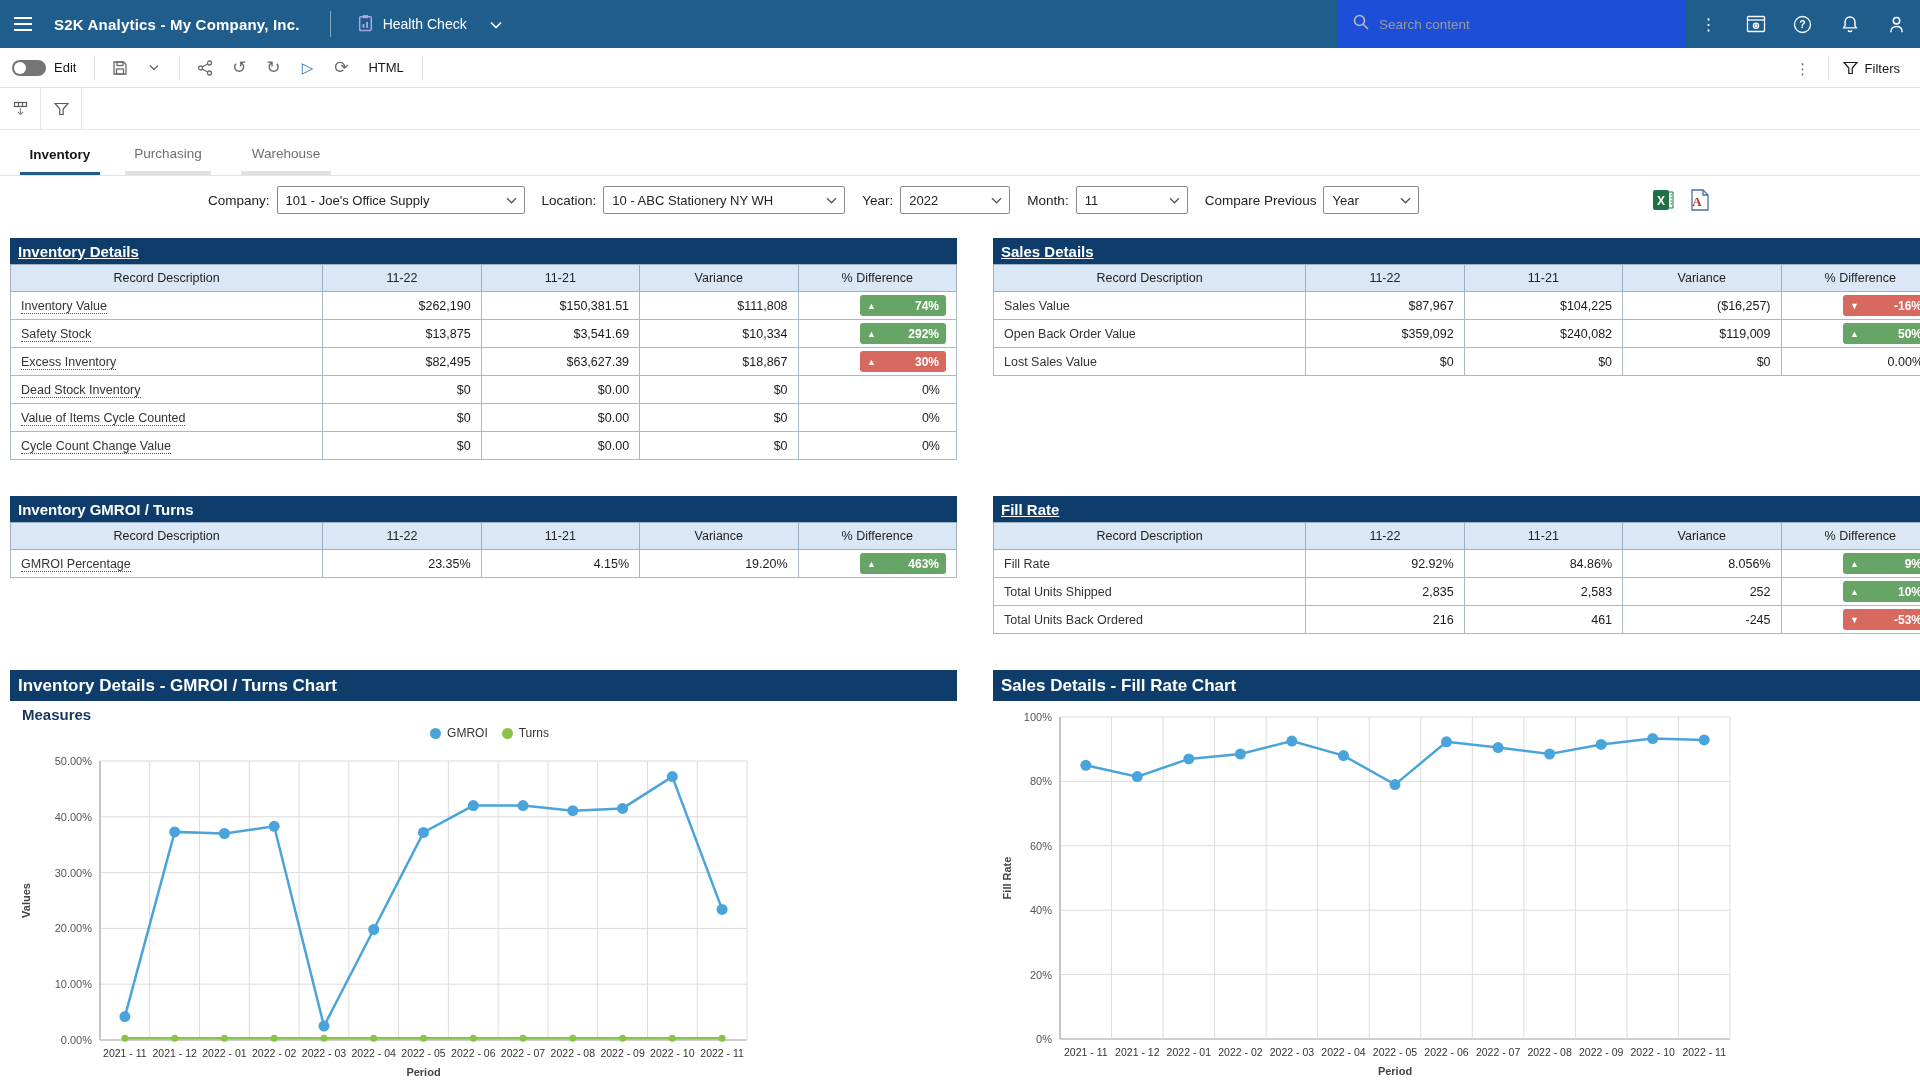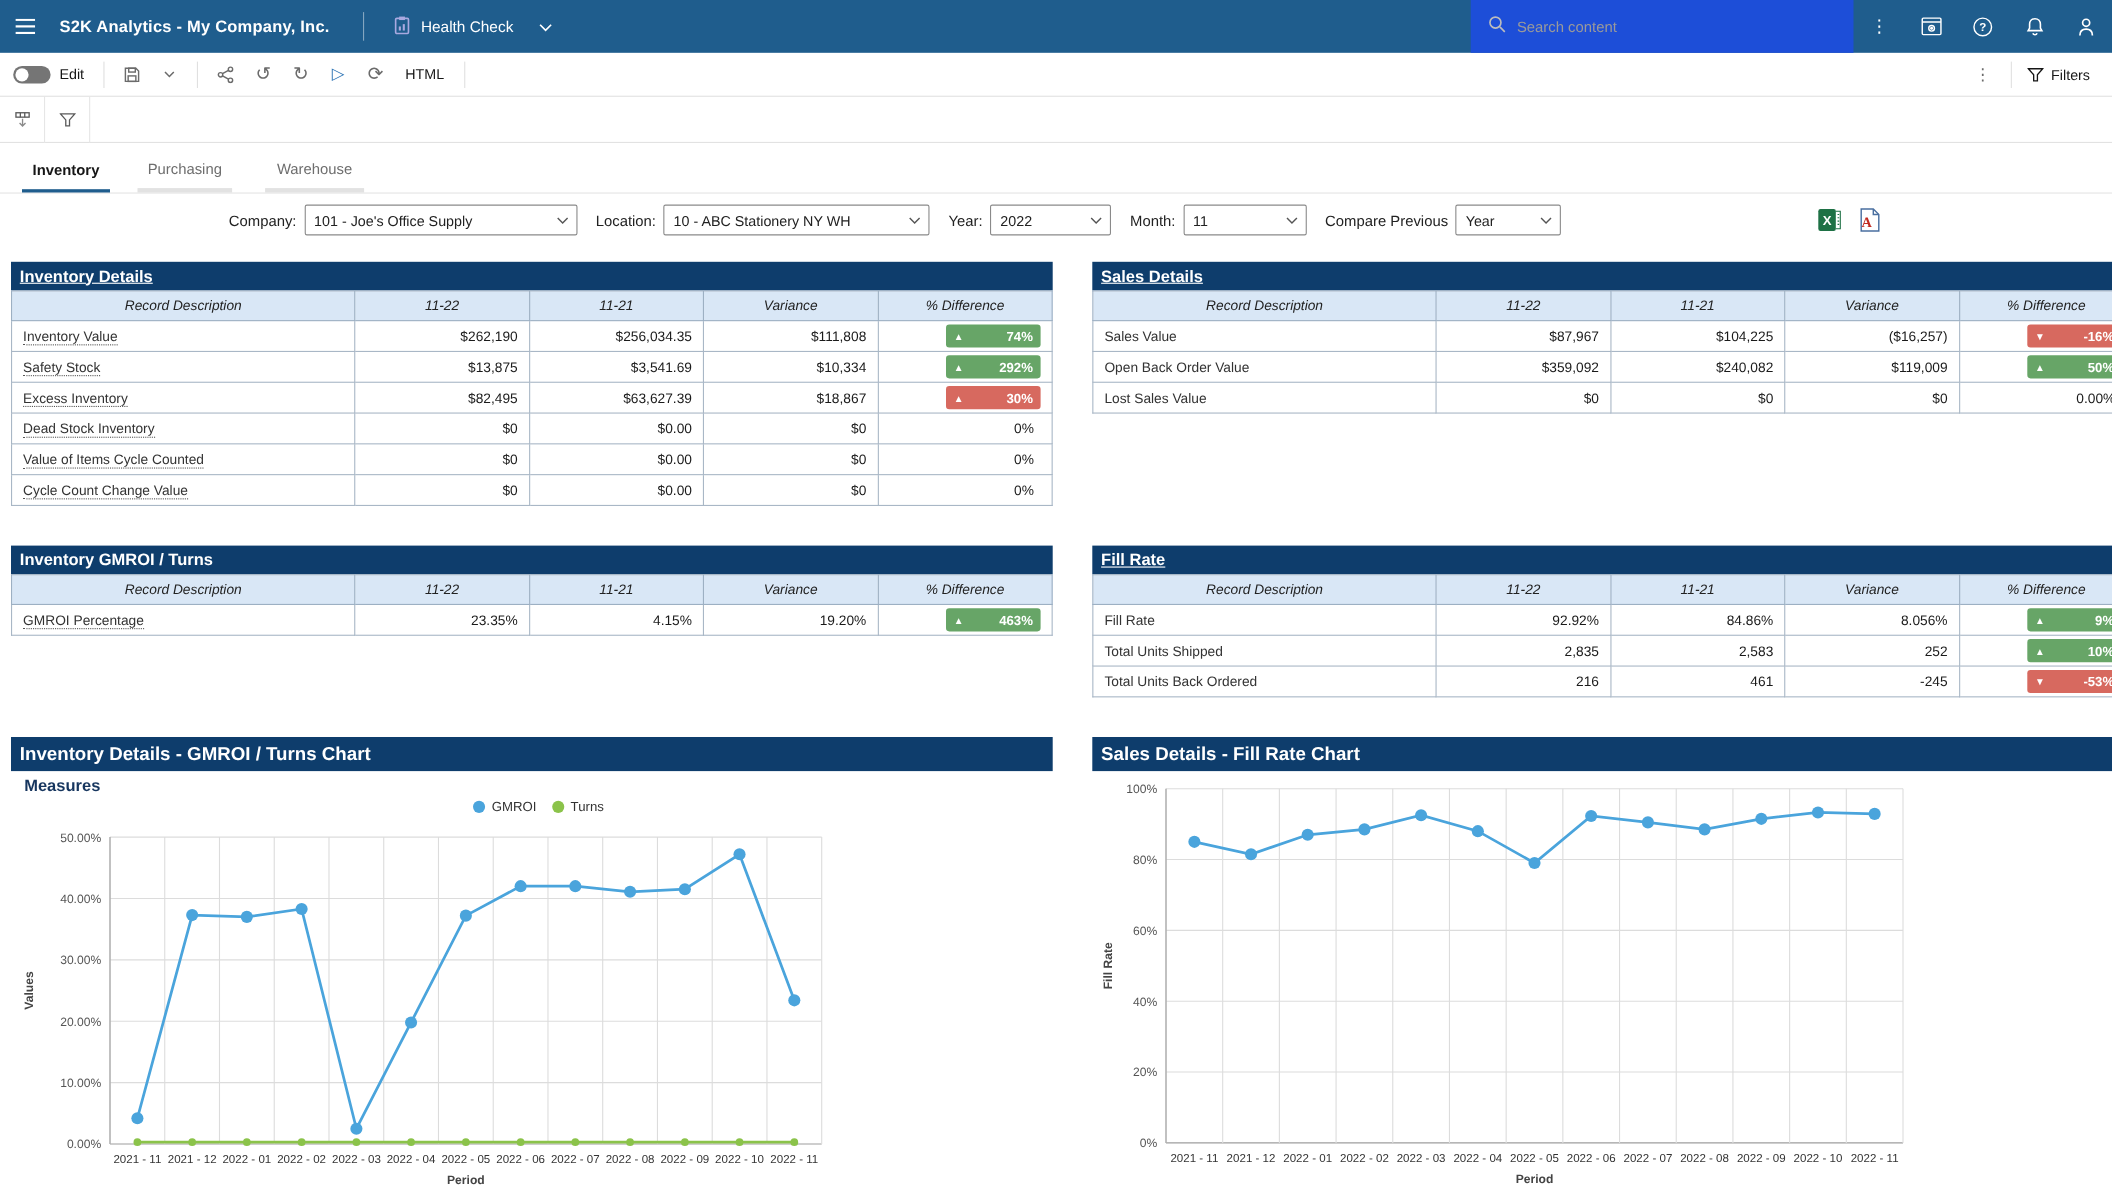--- a/index.html
+++ b/index.html
@@ -49,21 +49,21 @@
   .export-icons { position:absolute; left:1652px; top:12px; display:flex; gap:11px; }
   .exp { width:24px; height:24px; cursor:pointer; }
 
   
   .content { padding:14px 10px 0 10px; display:grid; grid-template-columns:947px 947px; column-gap:6px; row-gap:8px; align-items:start;gap:36px; }
   .panel-title { height:26px; background:#0e3d6c; color:#fff; display:flex; align-items:center; padding-left:8px; font-size:15px; font-weight:bold; }
   .panel-title .linked { text-decoration:underline; cursor:pointer; }
   .chart-title { height:31px; background:#0e3d6c; color:#fff; display:flex; align-items:center; padding-left:8px; font-size:17px; font-weight:bold; }
 
   table.grid { width:100%; border-collapse:collapse; font-size:12.5px; color:#1a1a1a; table-layout:fixed; }
-  table.grid th { background:#d9e7f6; border:1px solid #9db0c3; height:27px; font-weight:normal; color:#222;font-style:italic; }
+  table.grid th { background:#d9e7f6; border:1px solid #9db0c3; height:27px; font-weight:normal; color:#222; }
   table.grid td { border:1px solid #a9b7c6; height:28px; padding:0 10px; background:#fff; }
   td.lbl { text-align:left; padding-left:8px; color:#333; }
   td.lbl span.link { border-bottom:1px dotted #555; cursor:pointer; }
   td.num { text-align:right; }
   td.diffcell { padding:0 4px; }
   .badge { margin-left:auto; width:86px; height:21px; border-radius:3px; color:#fff; display:flex; align-items:center; justify-content:space-between; padding:0 7px; font-size:12px; font-weight:bold; }
   .badge.green { background:#67a567; } .badge.red { background:#d7695f; }
   .badge .tri { font-size:9px; }
   .diff-plain { text-align:right; display:block; padding-right:6px; }
   col.c-desc{width:33%} col.c-n{width:16.75%}
@@ -316,21 +316,21 @@
               <th>11-22</th>
               <th>11-21</th>
               <th>Variance</th>
               <th>% Difference</th>
             </tr>
           </thead>
           <tbody>
             <tr>
               <td class="lbl"><span class="link">Inventory Value</span></td>
               <td class="num">$262,190</td>
-              <td class="num">$256,034.35</td>
+              <td class="num">$150,381.51</td>
               <td class="num">$111,808</td>
               <td class="diffcell">
                 <div class="badge green">
                   <span class="tri">▲</span>
                   <span>74%</span>
                 </div>
               </td>
             </tr>
             <tr>
               <td class="lbl"><span class="link">Safety Stock</span></td>

